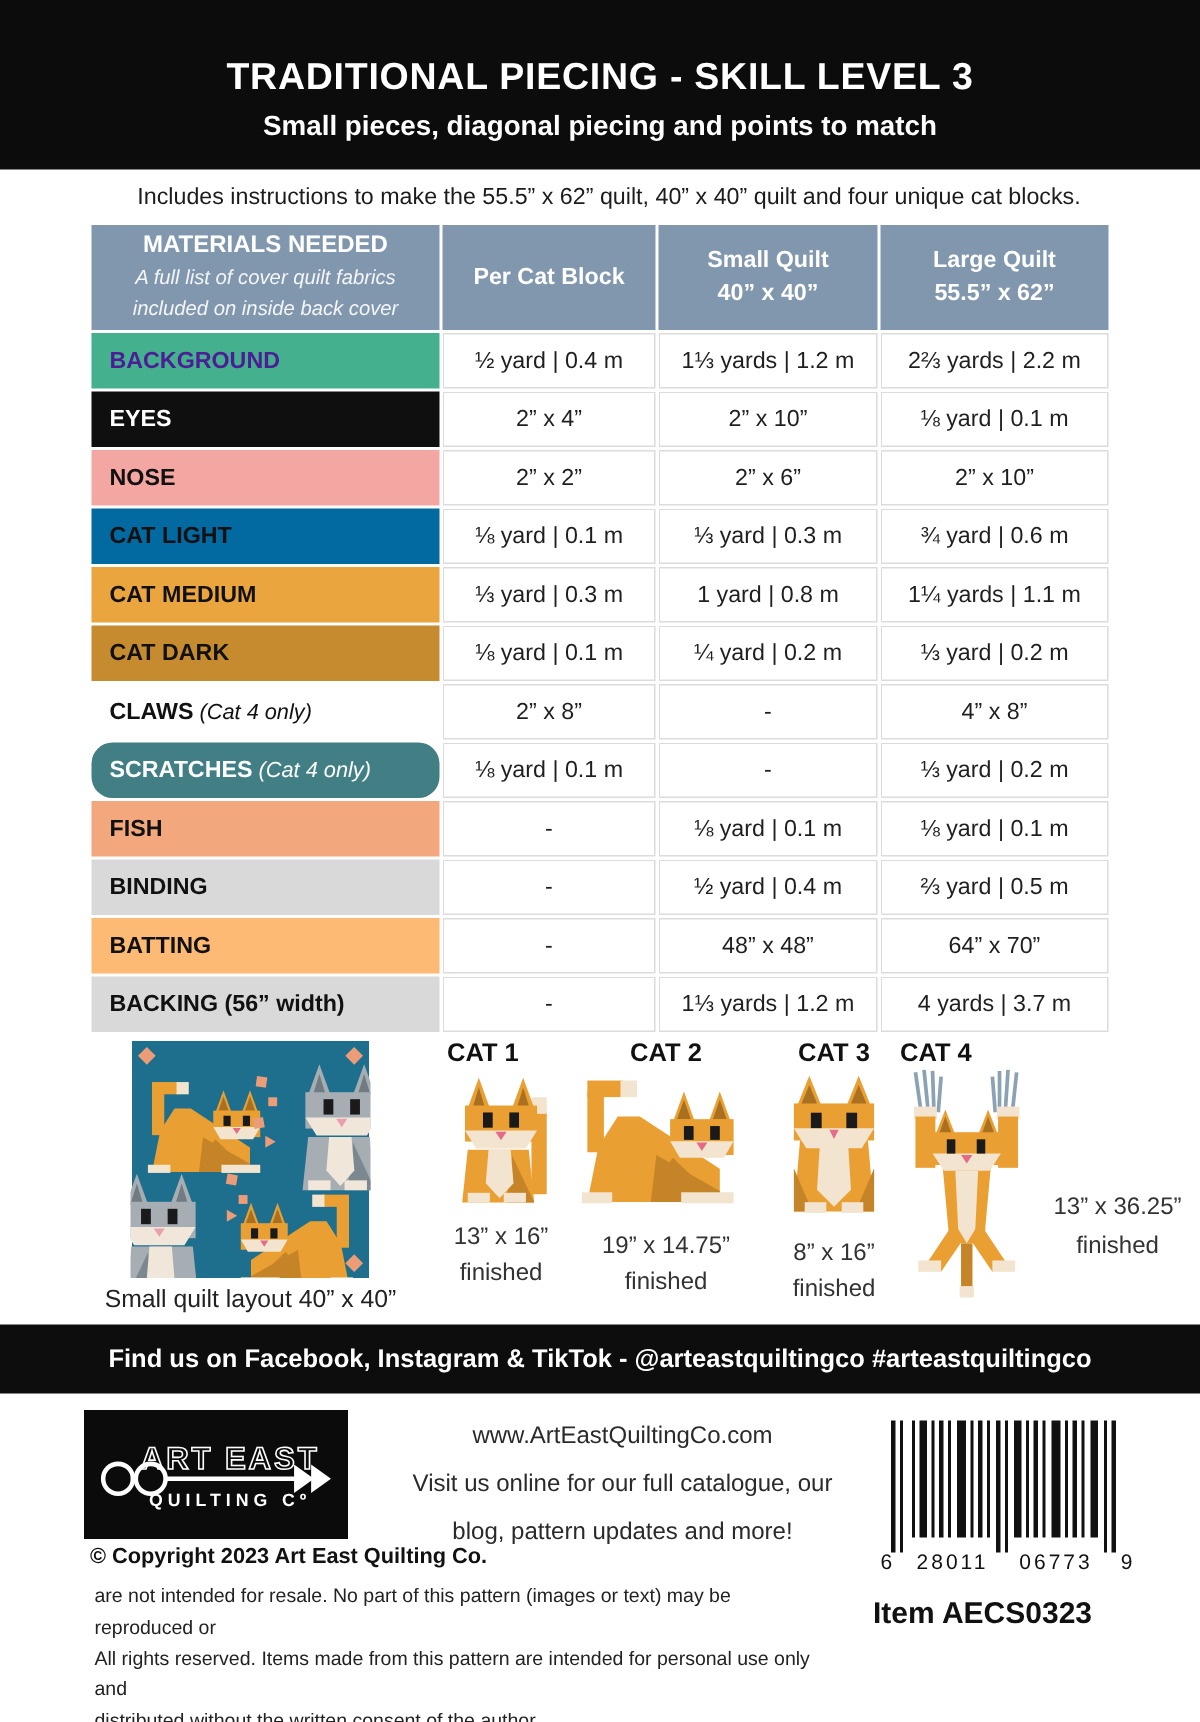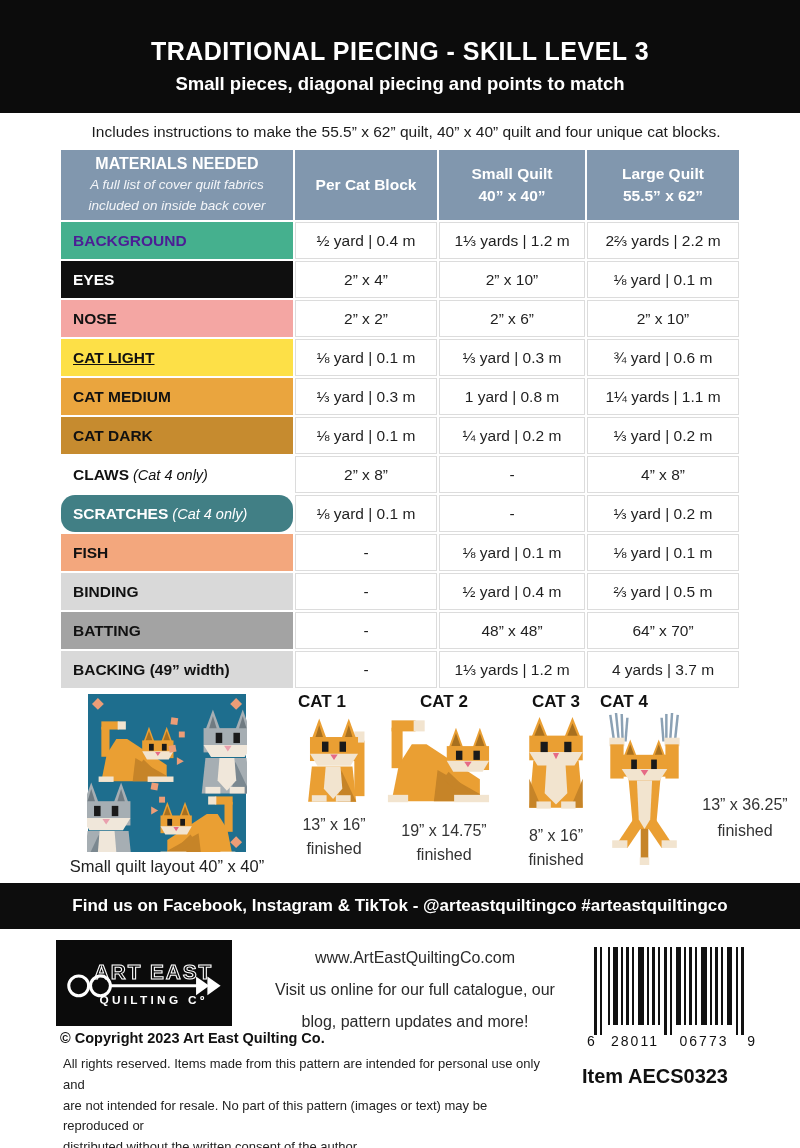--- a/index.html
+++ b/index.html
@@ -203,21 +203,21 @@
           <td class="val">2” x 10”</td>
           <td class="val">⅛ yard | 0.1 m</td>
         </tr>
         <tr>
           <td class="rowlabel" style="background: rgb(244, 166, 163); color: rgb(17, 17, 17);">NOSE</td>
           <td class="val">2” x 2”</td>
           <td class="val">2” x 6”</td>
           <td class="val">2” x 10”</td>
         </tr>
         <tr>
-          <td class="rowlabel" style="background: #fde047; color: rgb(17, 17, 17); text-decoration: underline;">CAT LIGHT</td>
+          <td class="rowlabel" style="background: #0369a1; color: rgb(17, 17, 17);">CAT LIGHT</td>
           <td class="val">⅛ yard | 0.1 m</td>
           <td class="val">⅓ yard | 0.3 m</td>
           <td class="val">¾ yard | 0.6 m</td>
         </tr>
         <tr>
           <td class="rowlabel" style="background: rgb(234, 165, 62); color: rgb(17, 17, 17);">CAT MEDIUM</td>
           <td class="val">⅓ yard | 0.3 m</td>
           <td class="val">1 yard | 0.8 m</td>
           <td class="val">1¼ yards | 1.1 m</td>
         </tr>
@@ -245,27 +245,27 @@
           <td class="val">⅛ yard | 0.1 m</td>
           <td class="val">⅛ yard | 0.1 m</td>
         </tr>
         <tr>
           <td class="rowlabel" style="background: rgb(217, 217, 217); color: rgb(17, 17, 17);">BINDING</td>
           <td class="val">-</td>
           <td class="val">½ yard | 0.4 m</td>
           <td class="val">⅔ yard | 0.5 m</td>
         </tr>
         <tr>
-          <td class="rowlabel" style="background: #a3a3a3; color: rgb(17, 17, 17);">BATTING</td>
+          <td class="rowlabel" style="background: #fdba74; color: rgb(17, 17, 17);">BATTING</td>
           <td class="val">-</td>
           <td class="val">48” x 48”</td>
           <td class="val">64” x 70”</td>
         </tr>
         <tr>
-          <td class="rowlabel" style="background: rgb(217, 217, 217); color: rgb(17, 17, 17);">BACKING (49” width)</td>
+          <td class="rowlabel" style="background: rgb(217, 217, 217); color: rgb(17, 17, 17);">BACKING (56” width)</td>
           <td class="val">-</td>
           <td class="val">1⅓ yards | 1.2 m</td>
           <td class="val">4 yards | 3.7 m</td>
         </tr>
       </tbody>
   </table>
 
   <section class="showcase">
     <figure class="quilt-fig">
       <svg width="160" height="158" viewBox="0 0 160 160">
@@ -393,21 +393,21 @@
         <text x="3" y="103" font-size="14" fill="#111">6</text>
         <text x="51" y="103" text-anchor="middle" font-size="14" letter-spacing="2" fill="#111">28011</text>
         <text x="120" y="103" text-anchor="middle" font-size="14" letter-spacing="2" fill="#111">06773</text>
         <text x="171" y="103" text-anchor="end" font-size="14" fill="#111">9</text>
       </svg>
     </div>
 
     <div class="copyright">© Copyright 2023 Art East Quilting Co.</div>
 
     <div class="fineprint">
+      <div>are not intended for resale. No part of this pattern (images or text) may be reproduced or</div>
       <div>All rights reserved. Items made from this pattern are intended for personal use only and</div>
-      <div>are not intended for resale. No part of this pattern (images or text) may be reproduced or</div>
       <div>distributed without the written consent of the author.</div>
     </div>
 
     <div class="item-code">Item AECS0323</div>
   </footer>
 
 </div>
 
 </body></html>

